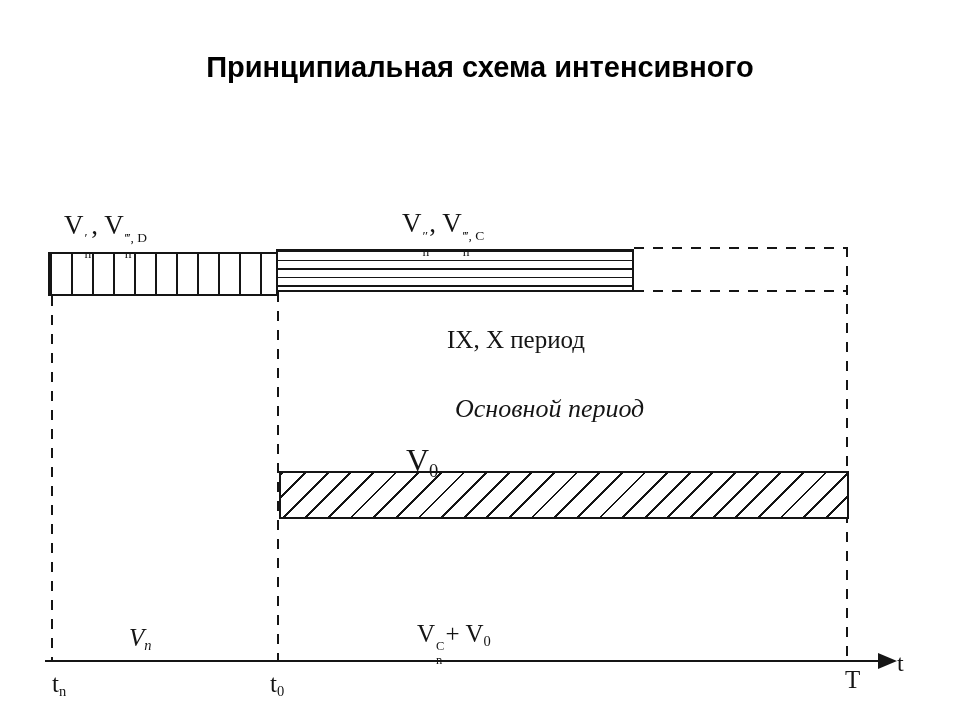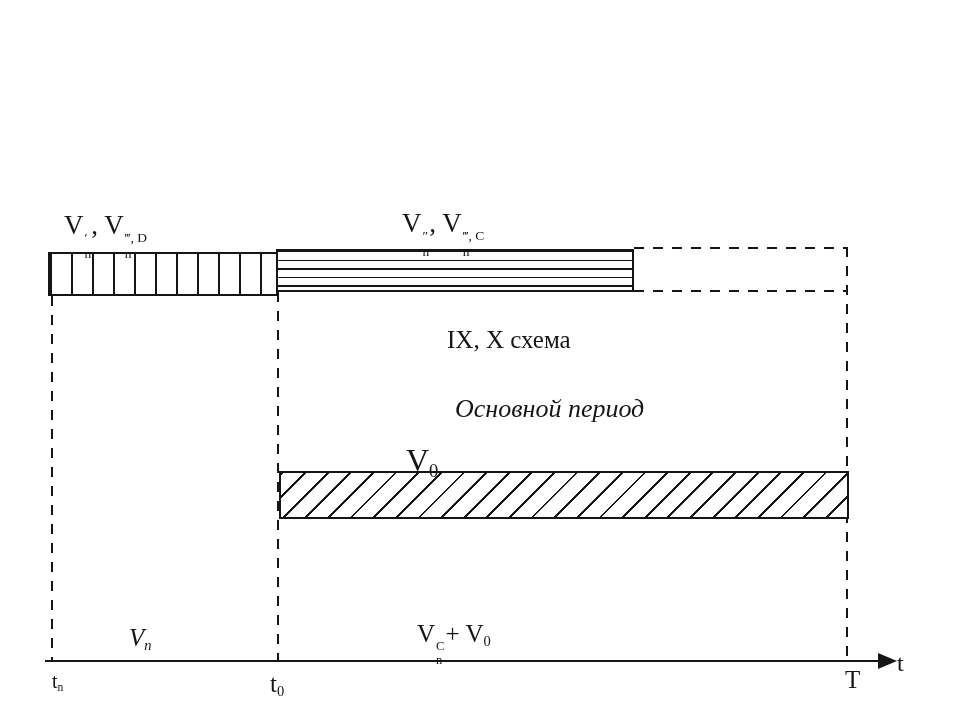--- a/index.html
+++ b/index.html
@@ -40,21 +40,21 @@
   
   .axis-line{position:absolute;left:45px;top:660px;width:838px;height:2px;background:#151515;}
   .axis-arrow{position:absolute;left:878px;top:653px;width:0;height:0;
          border-left:19px solid #151515;border-top:8px solid transparent;border-bottom:8px solid transparent;}
 </style>
 </head>
 <body>
 
 <div class="page">
 
-  <h1 class="title"><br></h1>
+  <h1 class="title"><span>Принципиальная схема интенсивного</span><br></h1>
 
   <div class="dashv dash-left"></div>
   <div class="dashv dash-mid"></div>
   <div class="dashv dash-right"></div>
   <div class="dashh dash-top"></div>
   <div class="dashh dash-bottom"></div>
 
   <div class="bar vbar"></div>
   <div class="bar hbar"></div>
   <div class="bar diagbar"></div>
@@ -71,32 +71,32 @@
       </span></div>
 
   <div class="lbl" style="left:402px;top:208px;font-size:27px;"><span>V</span><span class="stack">
         <span class="stk-sup">″</span>
         <span class="stk-sub">n</span>
       </span><span>, </span><span>V</span><span class="stack">
         <span class="stk-sup">‴, C</span>
         <span class="stk-sub">n</span>
       </span></div>
 
-  <div class="lbl" style="left:447px;top:326px;font-size:25px;">IX, X схема</div>
+  <div class="lbl" style="left:447px;top:326px;font-size:25px;">IX, X период</div>
   <div class="lbl" style="left:455px;top:394px;font-size:26px;font-style:italic;">Основной период</div>
 
   <div class="lbl" style="left:406px;top:442px;font-size:32px;"><span>V</span><sub class="simple">0</sub></div>
 
   <div class="lbl" style="left:129px;top:624px;font-size:25px;font-style:italic;"><span>V</span><sub class="simple">n</sub></div>
 
   <div class="lbl" style="left:417px;top:620px;font-size:25px;"><span>V</span><span class="stack">
         <span class="stk-sup">C</span>
         <span class="stk-sub">n</span>
       </span><span class="plus">+</span><span>V</span><sub class="simple">0</sub></div>
 
-  <div class="lbl" style="left:52px;top:670px;font-size:20px;"><span>t</span><sub class="simple">n</sub></div>
+  <div class="lbl" style="left:52px;top:670px;font-size:25px;"><span>t</span><sub class="simple">n</sub></div>
 
   <div class="lbl" style="left:270px;top:670px;font-size:25px;"><span>t</span><sub class="simple">0</sub></div>
 
   <div class="lbl" style="left:845px;top:666px;font-size:25px;">T</div>
   <div class="lbl" style="left:897px;top:650px;font-size:24px;">t</div>
 
 </div>
 
 </body></html>

